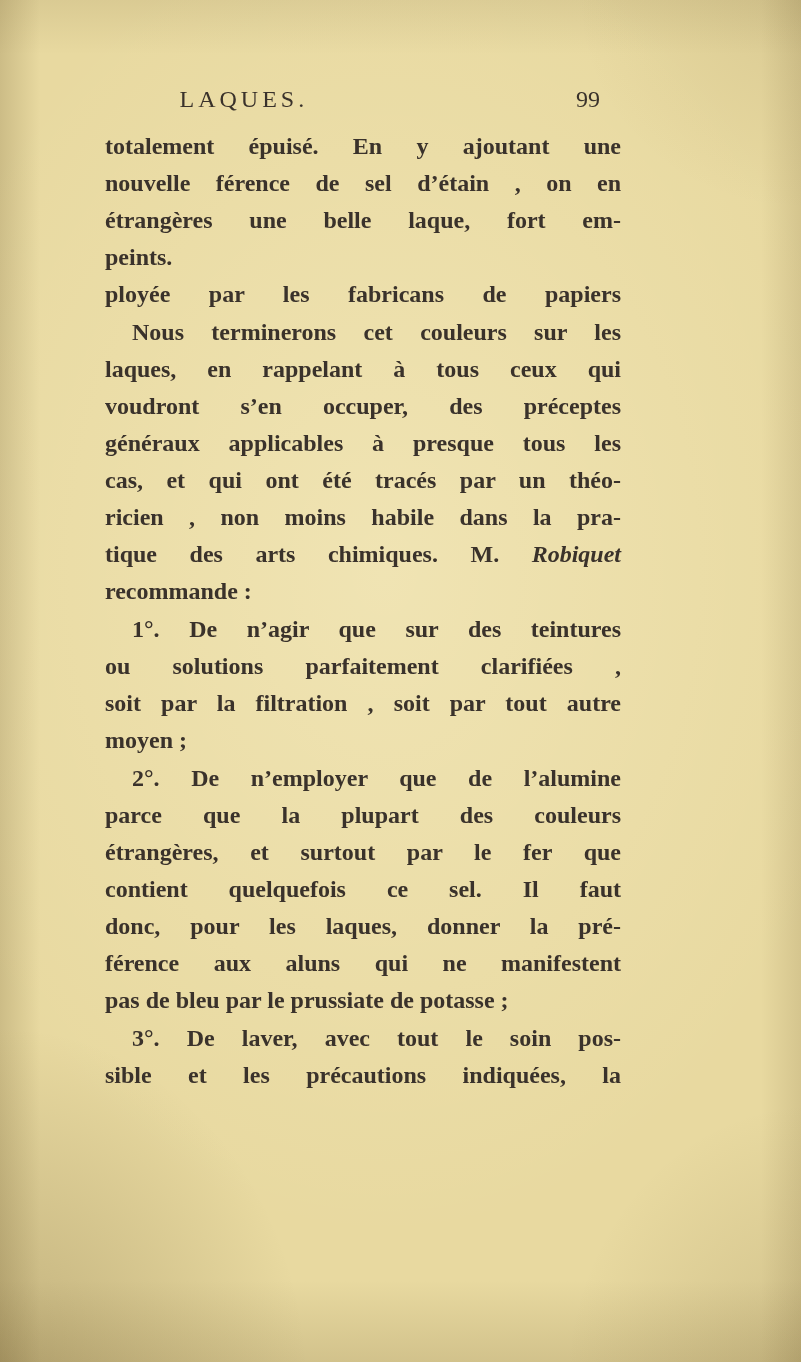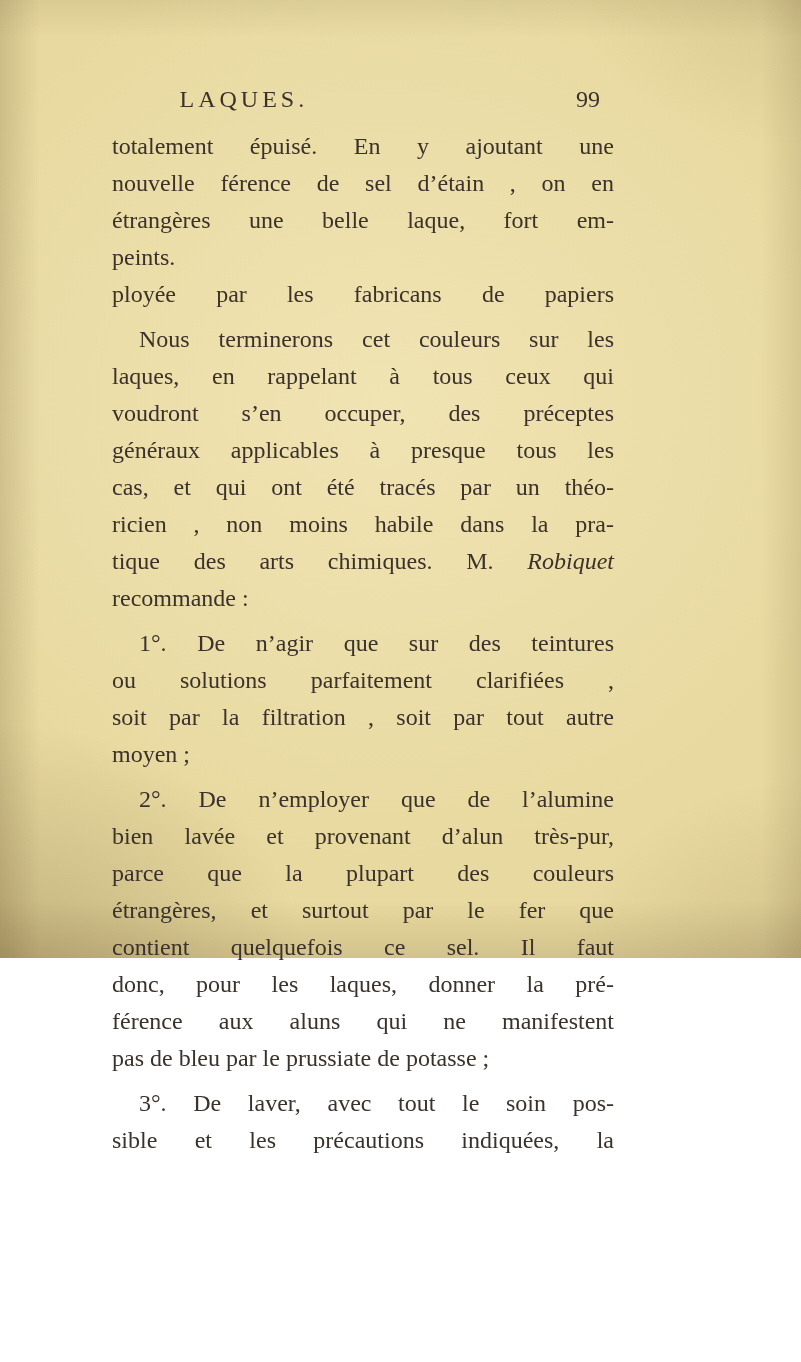--- a/index.html
+++ b/index.html
@@ -5,21 +5,21 @@
   html, body { margin: 0; padding: 0; }
   :root { --paper: #e8d9a0; --ink: #3a322b; }
   body {
     width: 801px; height: 1362px;
     font-family: "Liberation Serif", "DejaVu Serif", serif;
     color: var(--ink);
     overflow: hidden;
   }
   .page {
     position: relative;
-    width: 801px; height: 958px;
+    width: 801px; height: 1362px;
     background-color: var(--paper);
     background-image:
       radial-gradient(95% 75% at 48% 42%, rgba(255,248,215,0.35) 0%, rgba(255,248,215,0) 65%),
       radial-gradient(55% 38% at 0% 102%, rgba(94,74,32,0.30) 0%, rgba(94,74,32,0) 70%),
       radial-gradient(45% 30% at 102% 102%, rgba(94,74,32,0.18) 0%, rgba(94,74,32,0) 70%),
       radial-gradient(40% 22% at 100% 0%, rgba(94,74,32,0.10) 0%, rgba(94,74,32,0) 70%),
       linear-gradient(90deg, rgba(94,74,32,0.20) 0%, rgba(94,74,32,0) 5%, rgba(94,74,32,0) 95%, rgba(94,74,32,0.14) 100%),
       linear-gradient(180deg, rgba(94,74,32,0.10) 0%, rgba(94,74,32,0) 4%, rgba(94,74,32,0) 94%, rgba(94,74,32,0.16) 100%);
   }
   .text-area {
@@ -36,21 +36,21 @@
     position: absolute;
     left: 27%;
     transform: translateX(-50%);
     letter-spacing: 4px;
   }
   .page-number {
     position: absolute;
     right: 22px;
     top: 0;
   }
-  .paragraph { margin: 8px; }
+  .paragraph { margin: 1px; font-weight: bold; }
   .line {
     font-size: 24px;
     line-height: 37px;
     height: 37px;
     text-align: justify;
     text-align-last: justify;
   }
   .line.final { text-align-last: left; }
   .line.indent { text-indent: 27px; }
   .italic { font-style: italic; }
@@ -83,21 +83,20 @@
           <div class="line final">recommande :</div>
         </div>
         <div class="paragraph">
           <div class="line indent">1°. De n’agir que sur des teintures</div>
           <div class="line">ou solutions parfaitement clarifiées ,</div>
           <div class="line">soit par la filtration , soit par tout autre</div>
           <div class="line final">moyen ;</div>
         </div>
         <div class="paragraph">
           <div class="line indent">2°. De n’employer que de l’alumine</div>
-          <div class="line">bien lavée et provenant d’alun très-pur,</div>
           <div class="line">parce que la plupart des couleurs</div>
           <div class="line">étrangères, et surtout par le fer que</div>
           <div class="line">contient quelquefois ce sel. Il faut</div>
           <div class="line">donc, pour les laques, donner la pré-</div>
           <div class="line">férence aux aluns qui ne manifestent</div>
           <div class="line final">pas de bleu par le prussiate de potasse ;</div>
         </div>
         <div class="paragraph">
           <div class="line indent">3°. De laver, avec tout le soin pos-</div>
           <div class="line">sible et les précautions indiquées, la</div>

